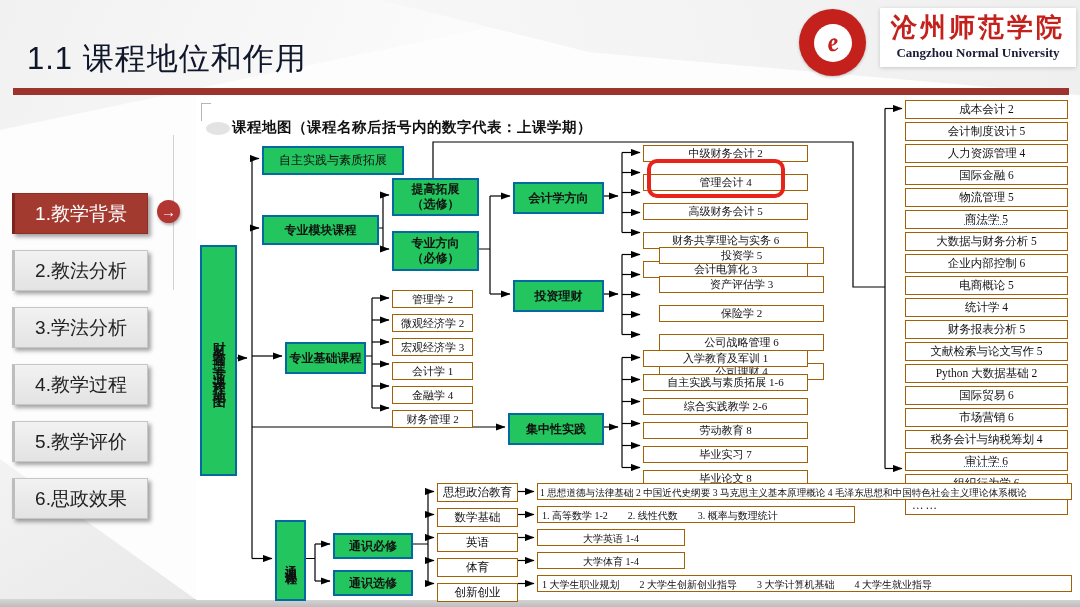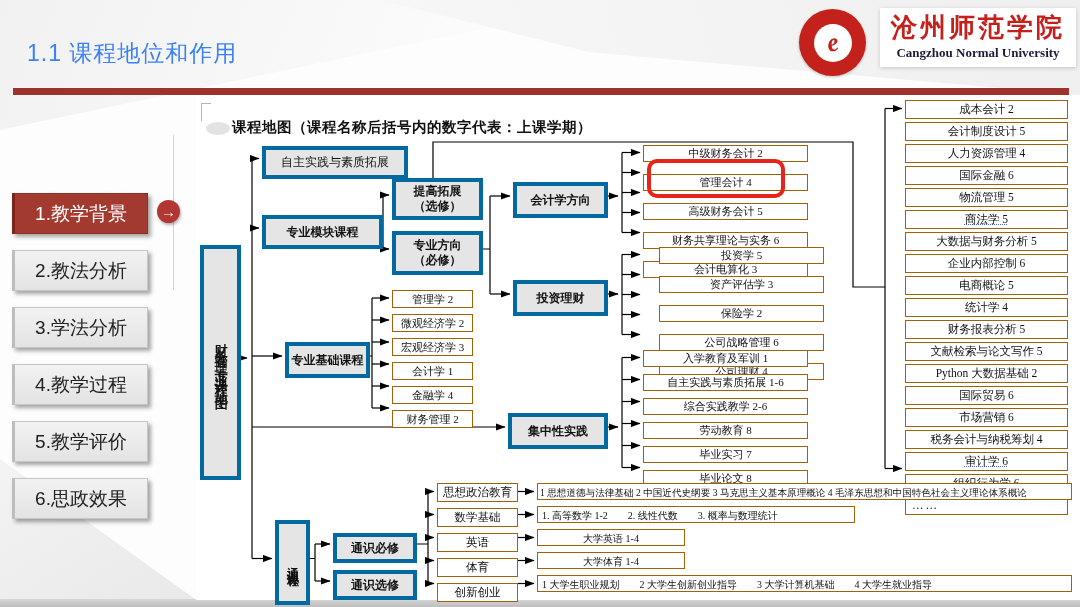--- a/index.html
+++ b/index.html
@@ -18,21 +18,21 @@
     background:linear-gradient(150deg,#f3f3f3,#e9e9e9);
     clip-path:polygon(0 100%,100% 100%,0 0);}
   .bottom-band{position:absolute;left:0;bottom:0;width:100%;height:8px;
     background:linear-gradient(180deg,#d6d6d6,#bdbdbd);}
   .thin-vline{position:absolute;left:173px;top:135px;width:1px;height:155px;background:#d2d2d2;}
   .corner-l{position:absolute;left:201px;top:103px;width:9px;height:17px;
     border-left:1px solid #b5b5b5;border-top:1px solid #b5b5b5;}
   .doc-panel{position:absolute;left:196px;top:96px;width:884px;height:504px;background:#fff;}
 
   
-  .page-title{position:absolute;left:27px;top:38px;font-size:23px;color:#3b82f6;
+  .page-title{position:absolute;left:27px;top:38px;font-size:31px;color:#0f172a;
     font-weight:400;letter-spacing:1px;}
   .red-bar{position:absolute;left:13px;top:88px;width:1056px;height:7px;background:#9c332d;}
 
   
   .seal{position:absolute;left:799px;top:9px;width:67px;height:67px;border-radius:50%;
     background:#c4211c;box-shadow:0 1px 3px rgba(0,0,0,.25);}
   .seal-inner{position:absolute;left:50%;top:50%;width:38px;height:38px;margin:-19px 0 0 -19px;
     border-radius:50%;background:#fff;display:flex;align-items:center;justify-content:center;}
   .seal-glyph{color:#c4211c;font-family:"Liberation Serif",serif;font-style:italic;
     font-weight:bold;font-size:26px;transform:rotate(-12deg);}
@@ -54,21 +54,21 @@
   #sidebar .dbox.active{background:#a33a30;color:#fff;border-color:#8d2f27;
     border-left-color:#7c241e;}
   .next-arrow{position:absolute;left:157px;top:200px;width:23px;height:23px;border-radius:50%;
     background:#b23732;color:#fff;font-size:15px;line-height:23px;text-align:center;
     box-shadow:1px 2px 3px rgba(0,0,0,.3);cursor:pointer;}
   .map-title{position:absolute;left:232px;top:118px;font-size:14.5px;font-weight:bold;
     color:#111;font-family:"Liberation Serif","DejaVu Serif",serif;letter-spacing:.5px;}
   .blob{position:absolute;left:206px;top:122px;width:24px;height:13px;border-radius:50%;
     background:#dcdcdc;opacity:.8;}
   svg.wires{position:absolute;left:0;top:0;z-index:1;}
-  .node{position:absolute;z-index:2;background:#e5e5e5;border:4px solid #0369a1;color:#111;
+  .node{position:absolute;z-index:2;background:#22c55e;border:2px solid #0369a1;color:#111;
     font-family:"Liberation Serif","DejaVu Serif",serif;display:flex;flex-direction:column;
     align-items:center;justify-content:center;text-align:center;font-size:12px;line-height:1.25;}
   .node.bold{font-weight:bold;}
   .node.vert{writing-mode:vertical-rl;text-orientation:upright;}
   .col{position:absolute;z-index:2;display:flex;flex-direction:column;}
   .col .dbox{background:#fff;border:1px solid #a16207;color:#111;text-align:center;
     font-family:"Liberation Serif","DejaVu Serif",serif;overflow:hidden;white-space:nowrap;}
   .col .dbox.u{text-decoration:underline;text-decoration-style:dotted;
     text-decoration-color:#4466cc;}
   .col .dbox.dots{text-align:left;padding-left:6px;letter-spacing:2px;}

